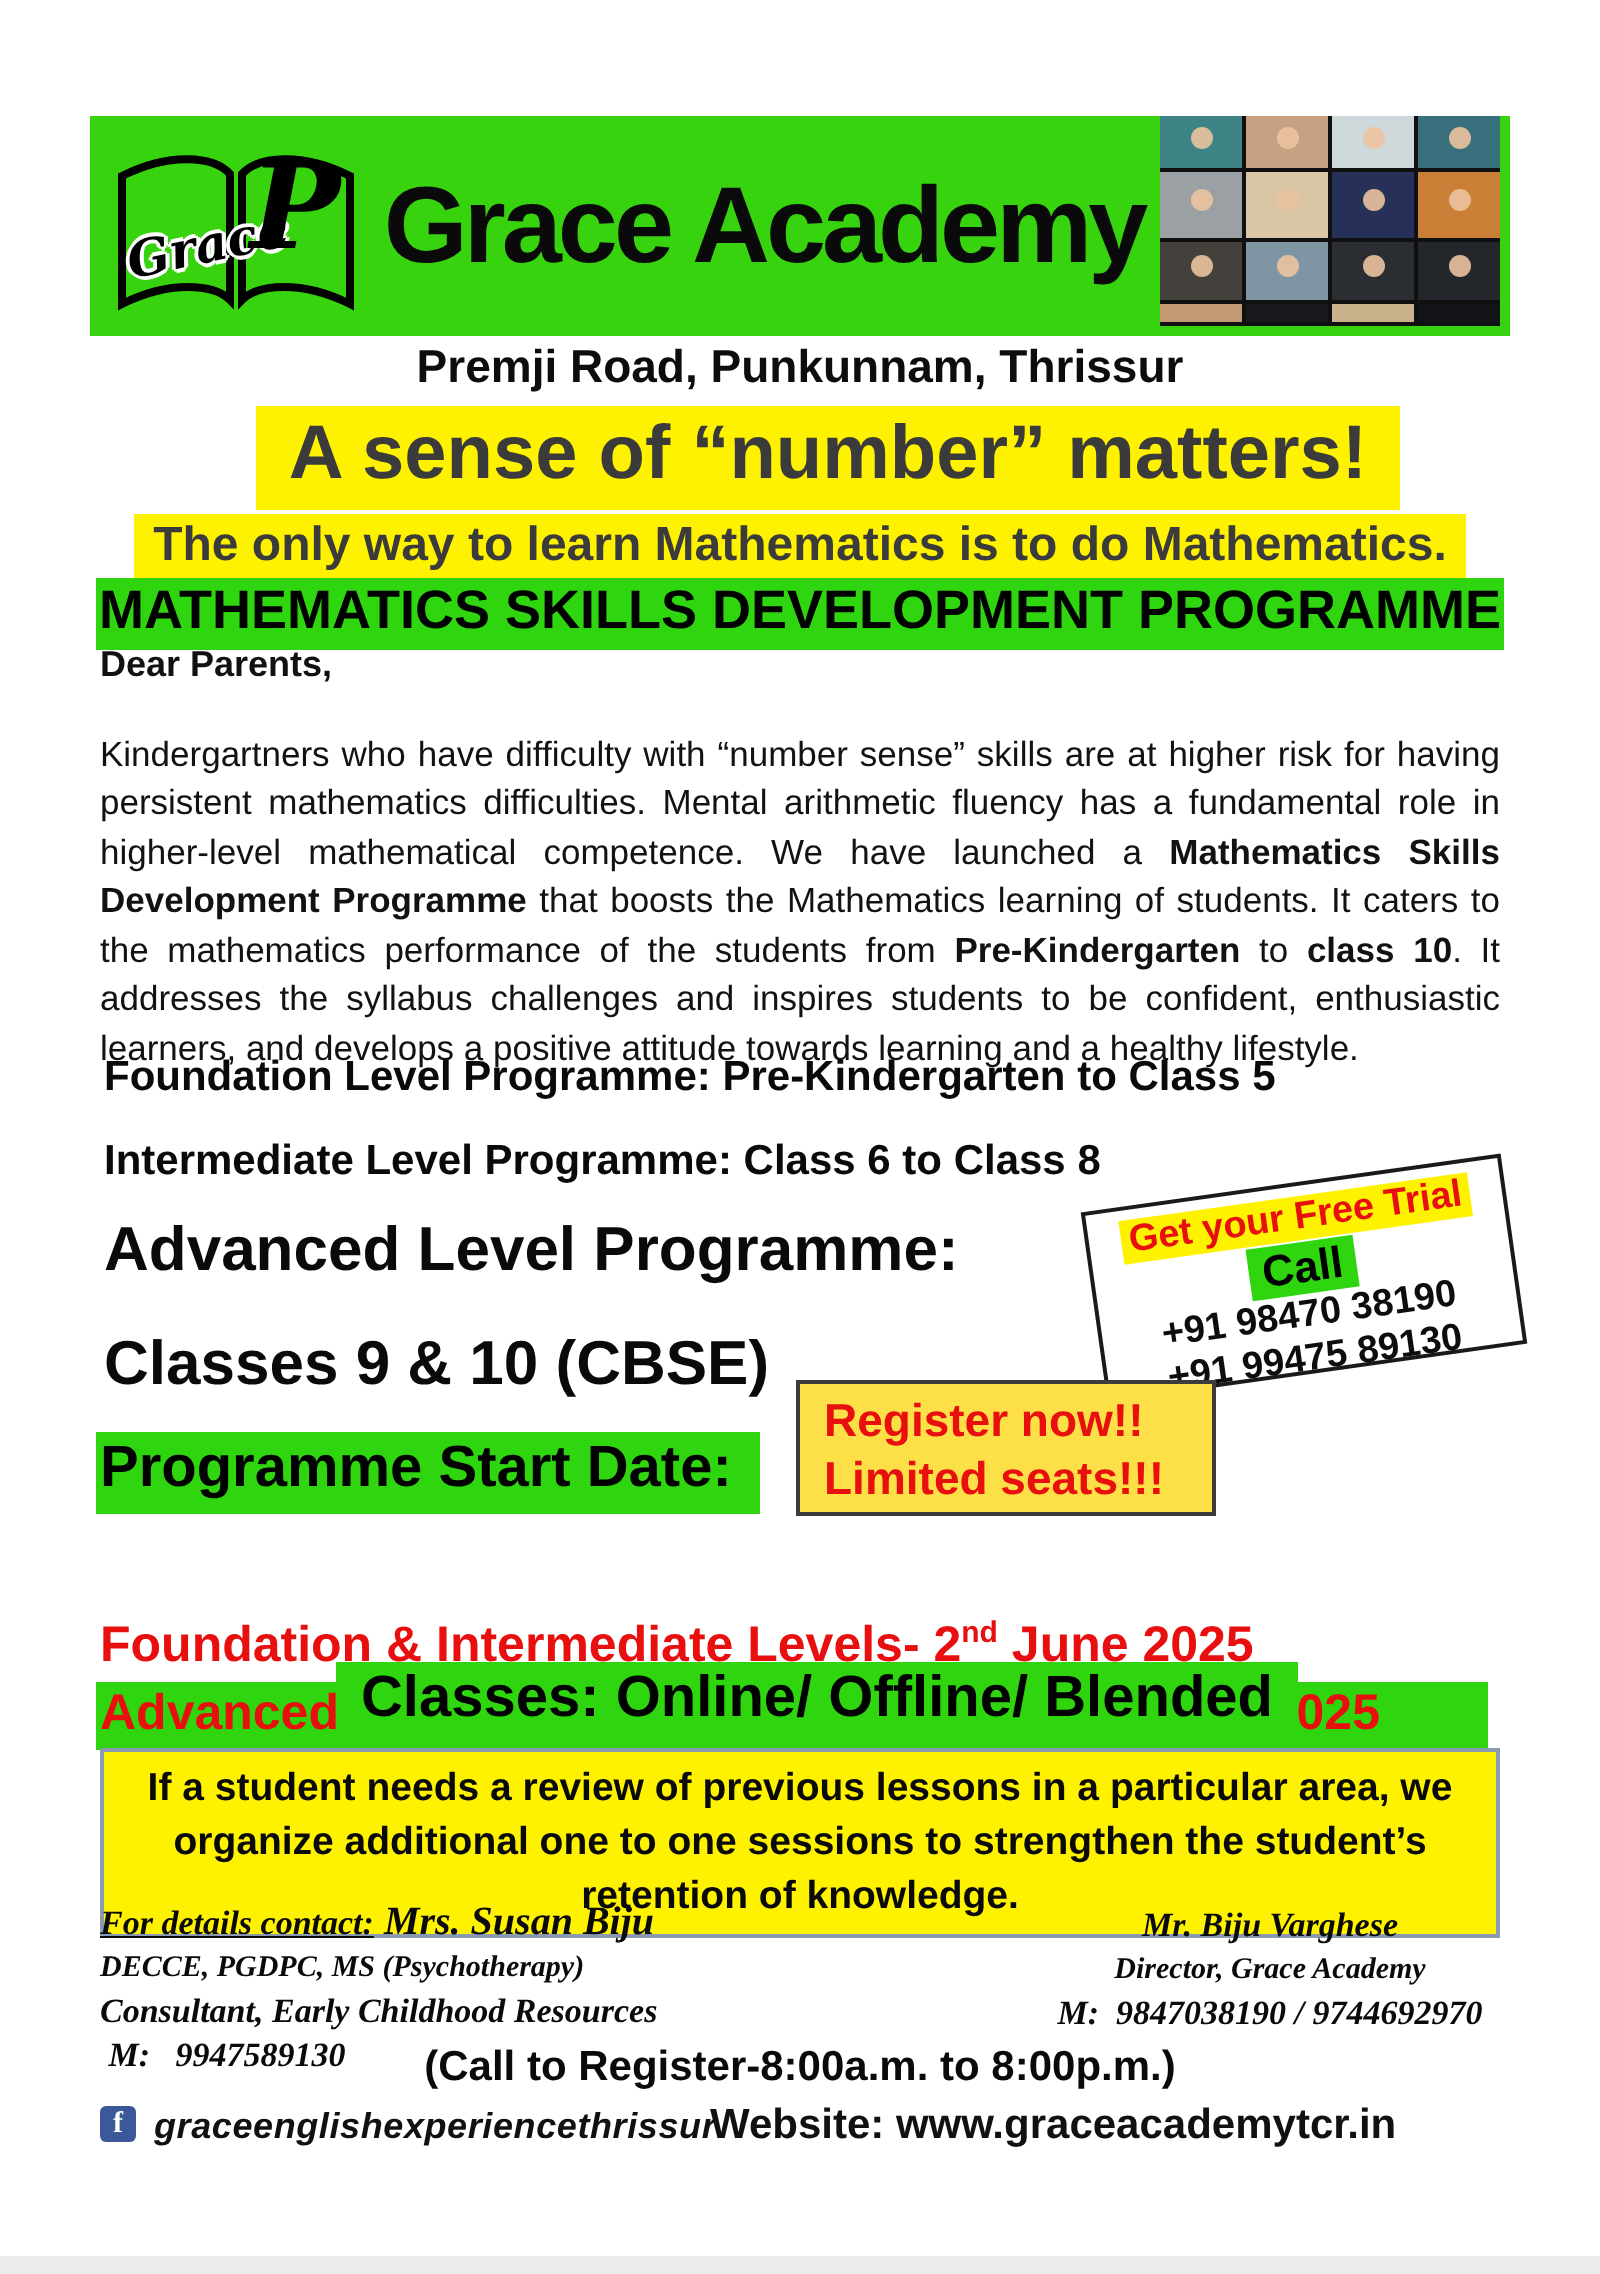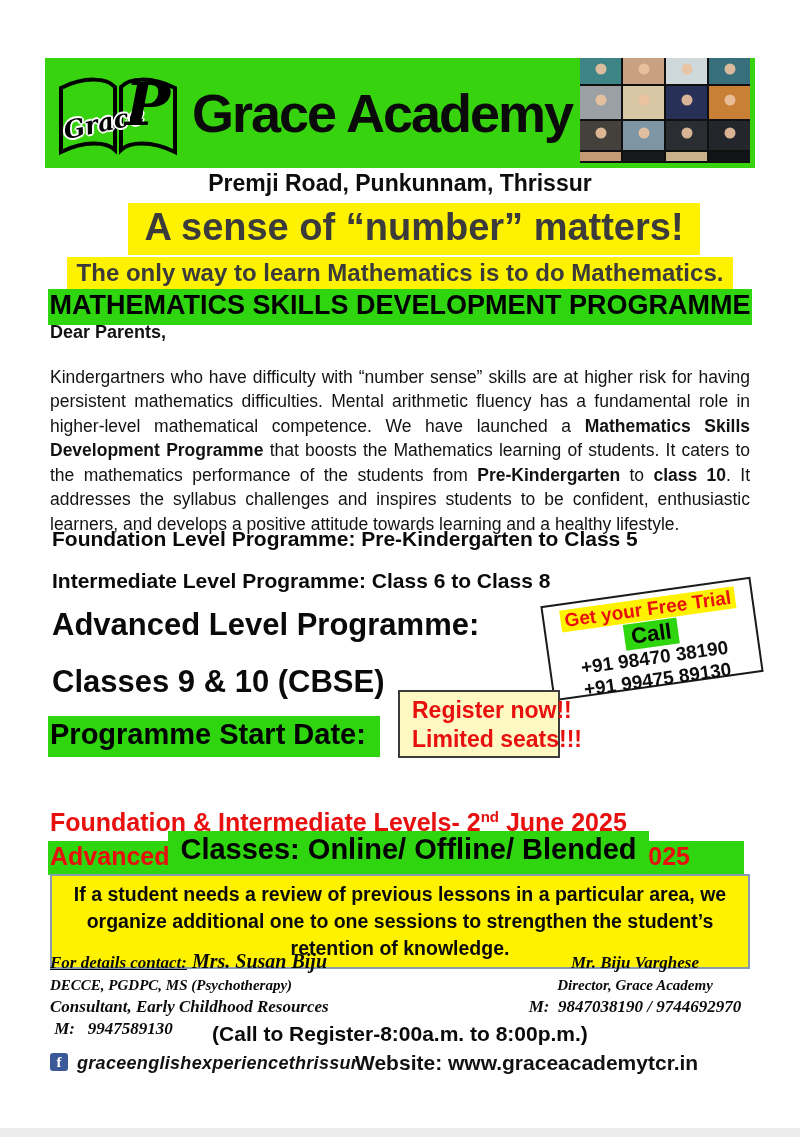--- a/index.html
+++ b/index.html
@@ -63,22 +63,22 @@
   .lv-adv2{top:664px;font-size:31px;}
 
   
   .call-card{position:absolute;left:546px;top:591px;width:212px;height:96px;background:#fff;
     border:2px solid #1a1a1a;transform:rotate(-8deg);text-align:center;box-sizing:border-box;padding-top:5px;}
   .cc-trial{display:inline-block;background:var(--yellow,#fff200);color:var(--red,#e80f0f);font-weight:bold;font-size:19px;padding:0 4px;}
   .cc-call{display:inline-block;background:var(--green2,#2fd60f);color:#000;font-weight:bold;font-size:22px;padding:0 7px;margin-top:1px;}
   .cc-phone{font-weight:bold;font-size:19px;color:#0d0d0d;line-height:22px;white-space:nowrap;}
 
   
-  .register-box{position:absolute;left:398px;top:690px;width:162px;height:68px;border:2px solid #3c3c3c;
-    background:#fef9c3;box-sizing:border-box;padding:4px 0 0 12px;}
+  .register-box{position:absolute;left:398px;top:690px;width:210px;height:68px;border:2px solid #3c3c3c;
+    background:#fde047;box-sizing:border-box;padding:4px 0 0 12px;}
   .register-box div{color:var(--red,#e80f0f);font-weight:bold;font-size:23px;line-height:29px;white-space:nowrap;}
 
   
   .start-date{position:absolute;left:48px;top:716px;background:var(--green2,#2fd60f);color:#000000;
     font-weight:bold;font-size:29px;padding:2px 14px 6px 2px;white-space:nowrap;}
   .date-line{font-weight:bold;color:var(--red,#e80f0f);white-space:nowrap;margin-top:44px;}
   .date1{position:absolute;left:50px;top:764px;font-size:25px;}
   .date2{position:absolute;left:48px;top:797px;width:696px;box-sizing:border-box;background:var(--green2,#2fd60f);
     font-size:25px;padding:1px 0 4px 2px;}
   sup{font-size:60%;}

